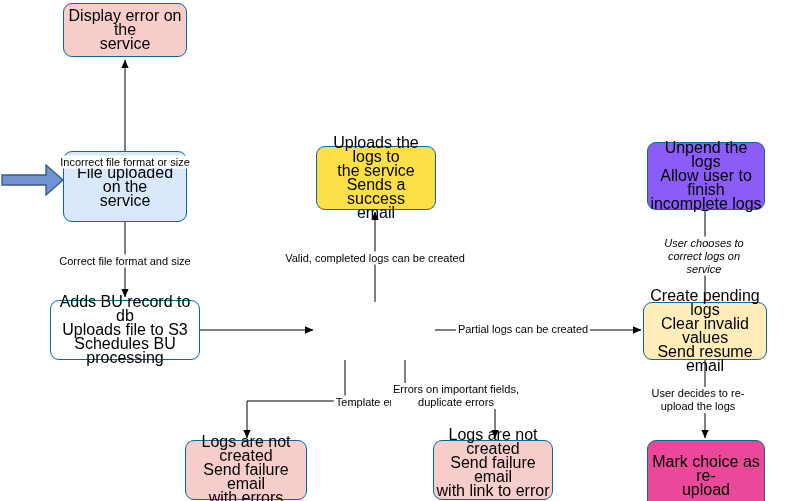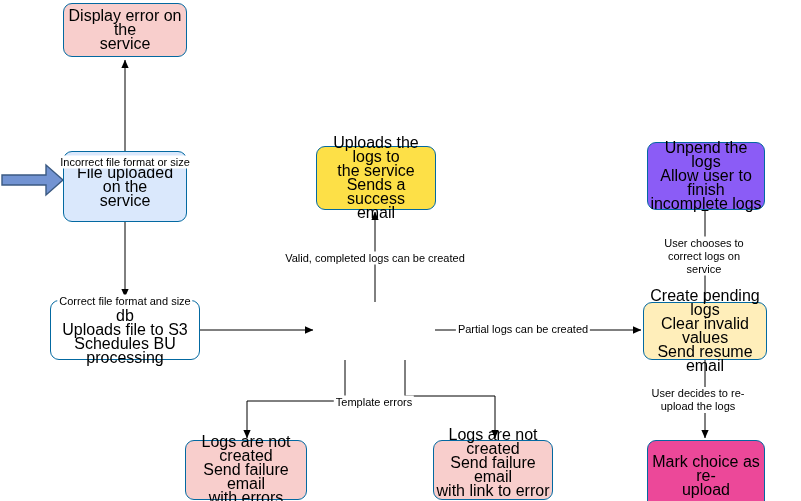--- a/index.html
+++ b/index.html
@@ -76,26 +76,28 @@
 Send failure email
 with errors</div>
 
   <div class="node" style="left: 433px; top: 440px; width: 120px; height: 60px; background: rgb(248, 206, 204);">Logs are not created
 Send failure email
 with link to error
 summary</div>
 
   <div class="elabel" style="left:125px;top:115px;margin-top:47px;">Incorrect file format or size</div>
 
-  <div class="elabel" style="left:125px;top:261px;margin-top:40px;">Correct file format and size</div>
+  <div class="elabel" style="left:125px;top:261px;">Correct file format and size</div>
 
   <div class="elabel" style="left:375px;top:258px;">Valid, completed logs can be created</div>
 
   <div class="elabel" style="left:523px;top:329px;">Partial logs can be created</div>
 
   <div class="elabel" style="left:331px;top:402px;margin-left:43px;">Template errors</div>
 
+  <div class="elabel" style="left:456px;top:396px;">Errors on important fields,
+duplicate errors</div>
 
-  <div class="elabel" style="left:704px;top:256px;">User chooses to correct logs on service</div>
+  <div class="elabel" style="left:704px;top:256px;font-style:italic;">User chooses to correct logs on service</div>
 
   <div class="elabel" style="left:698px;top:400px;">User decides to re-upload the logs</div>
 
 </div>
 
 </body></html>

